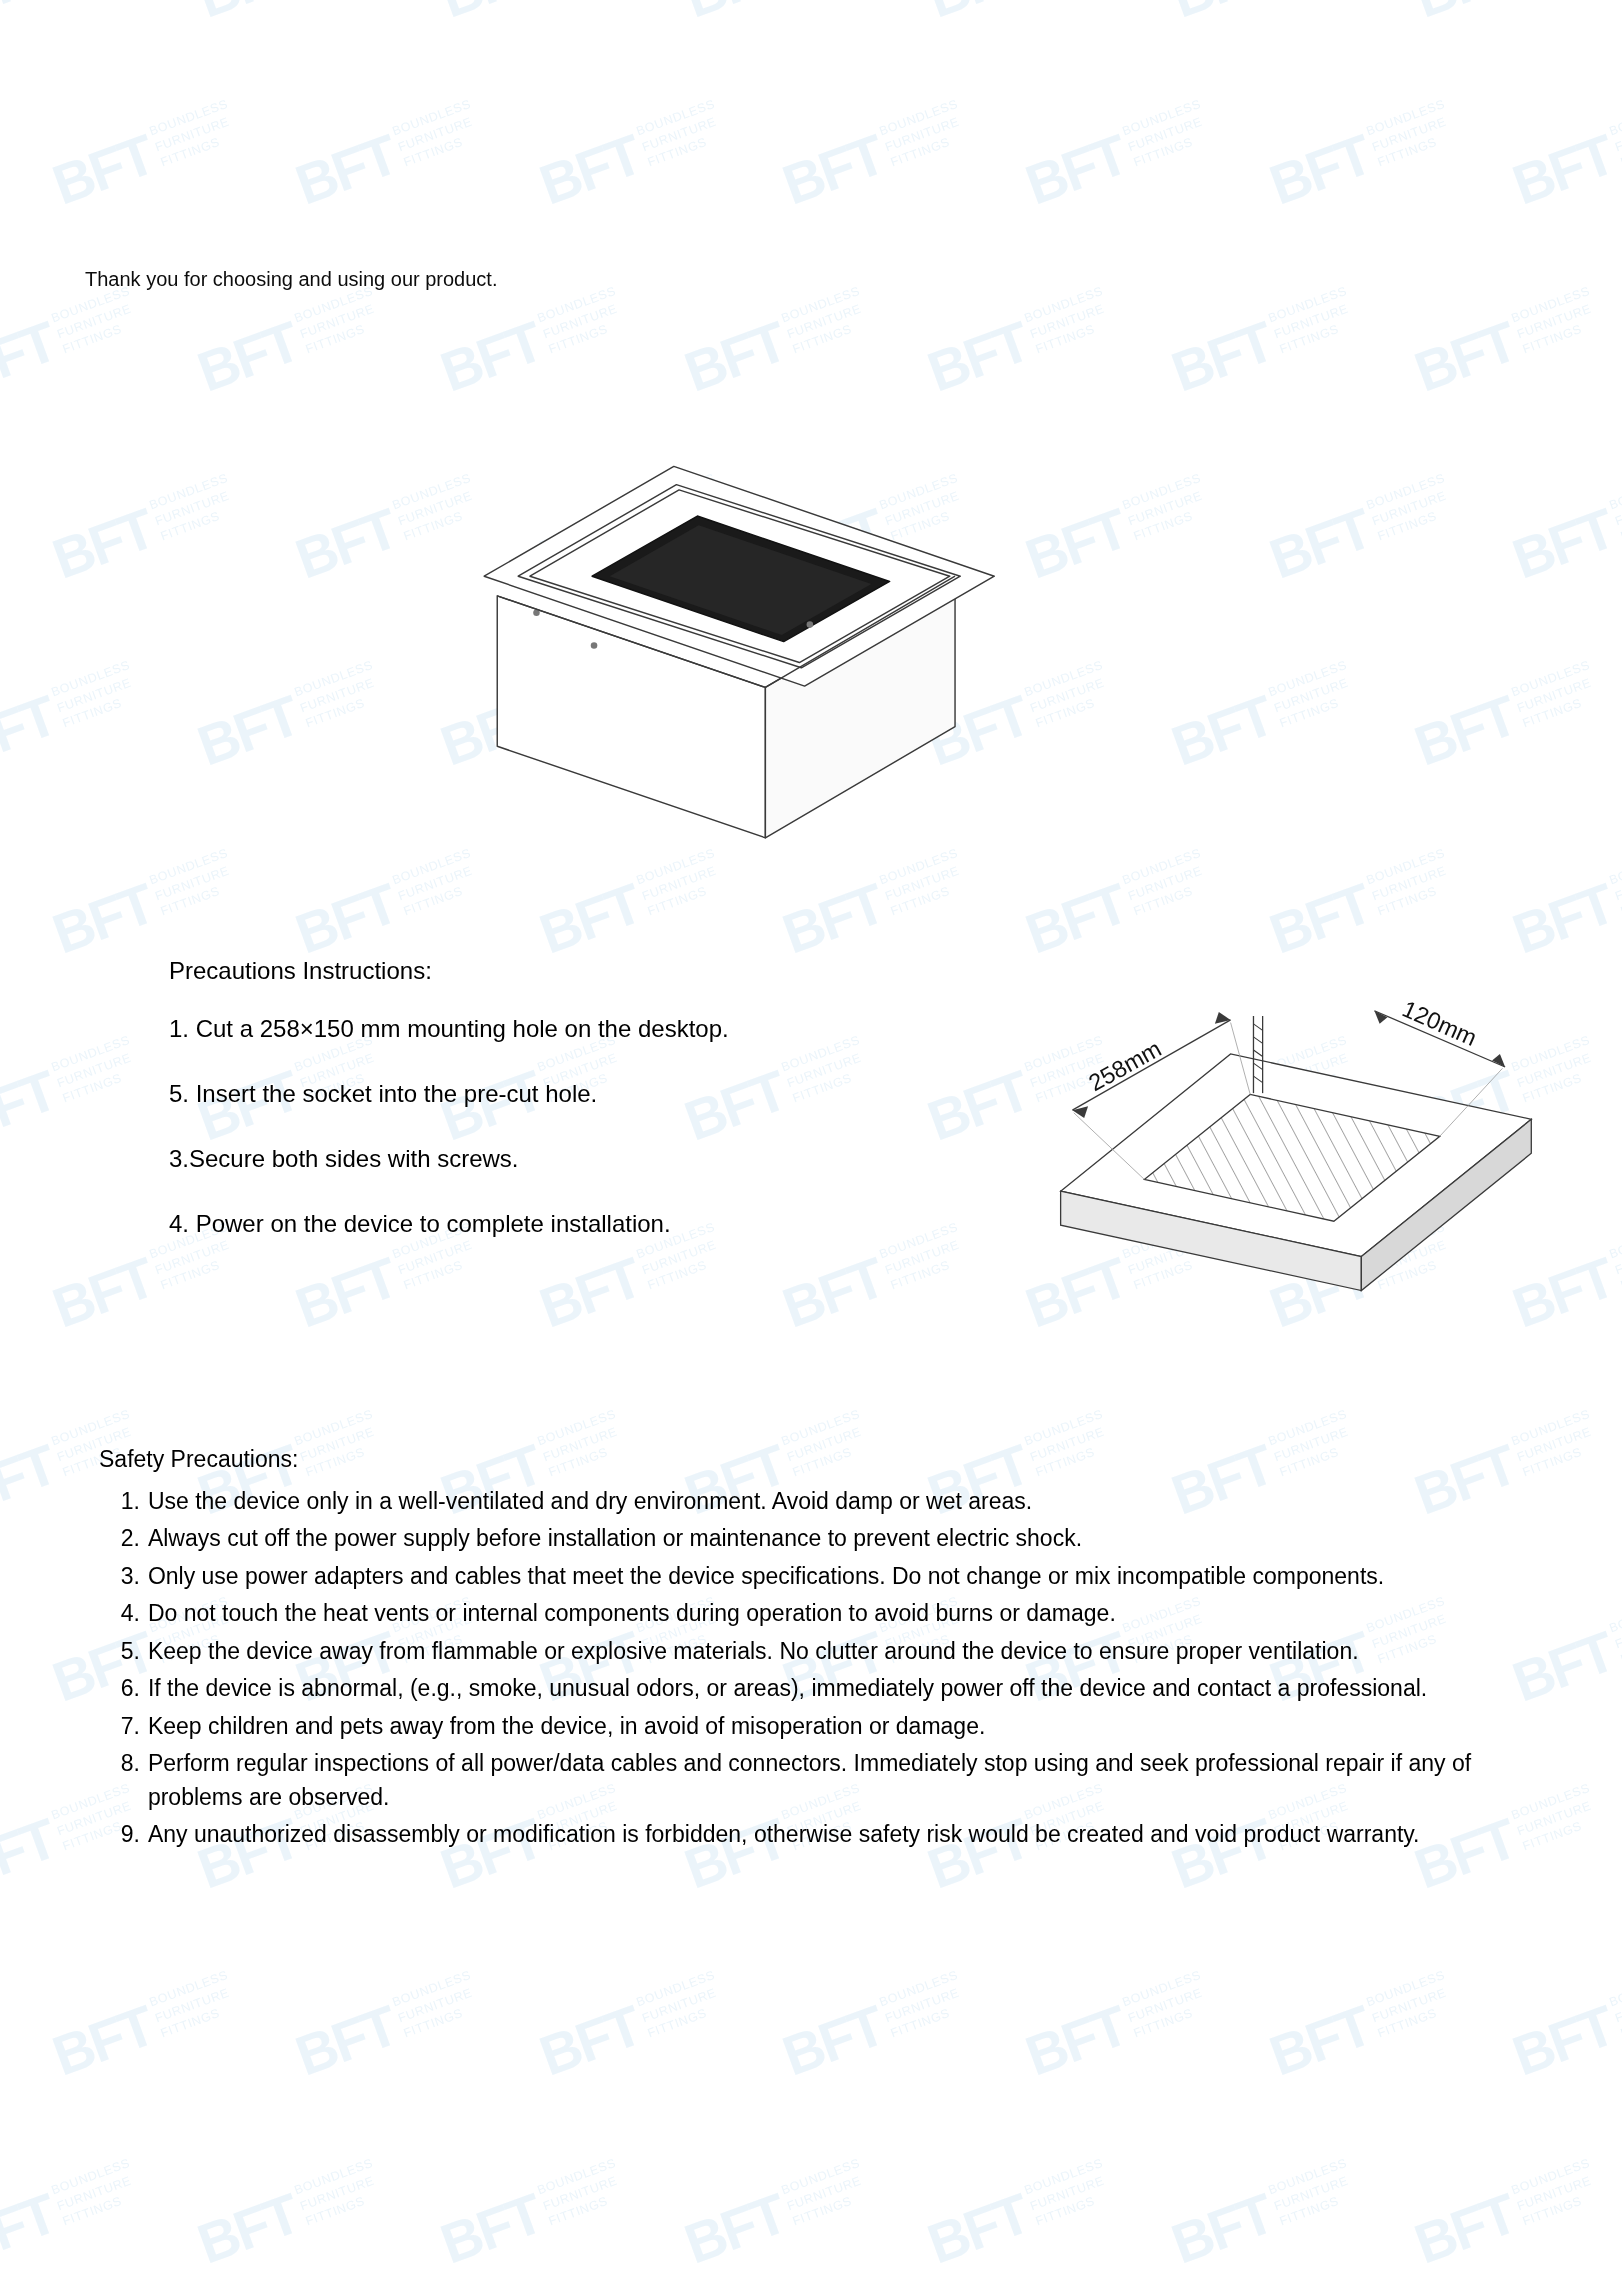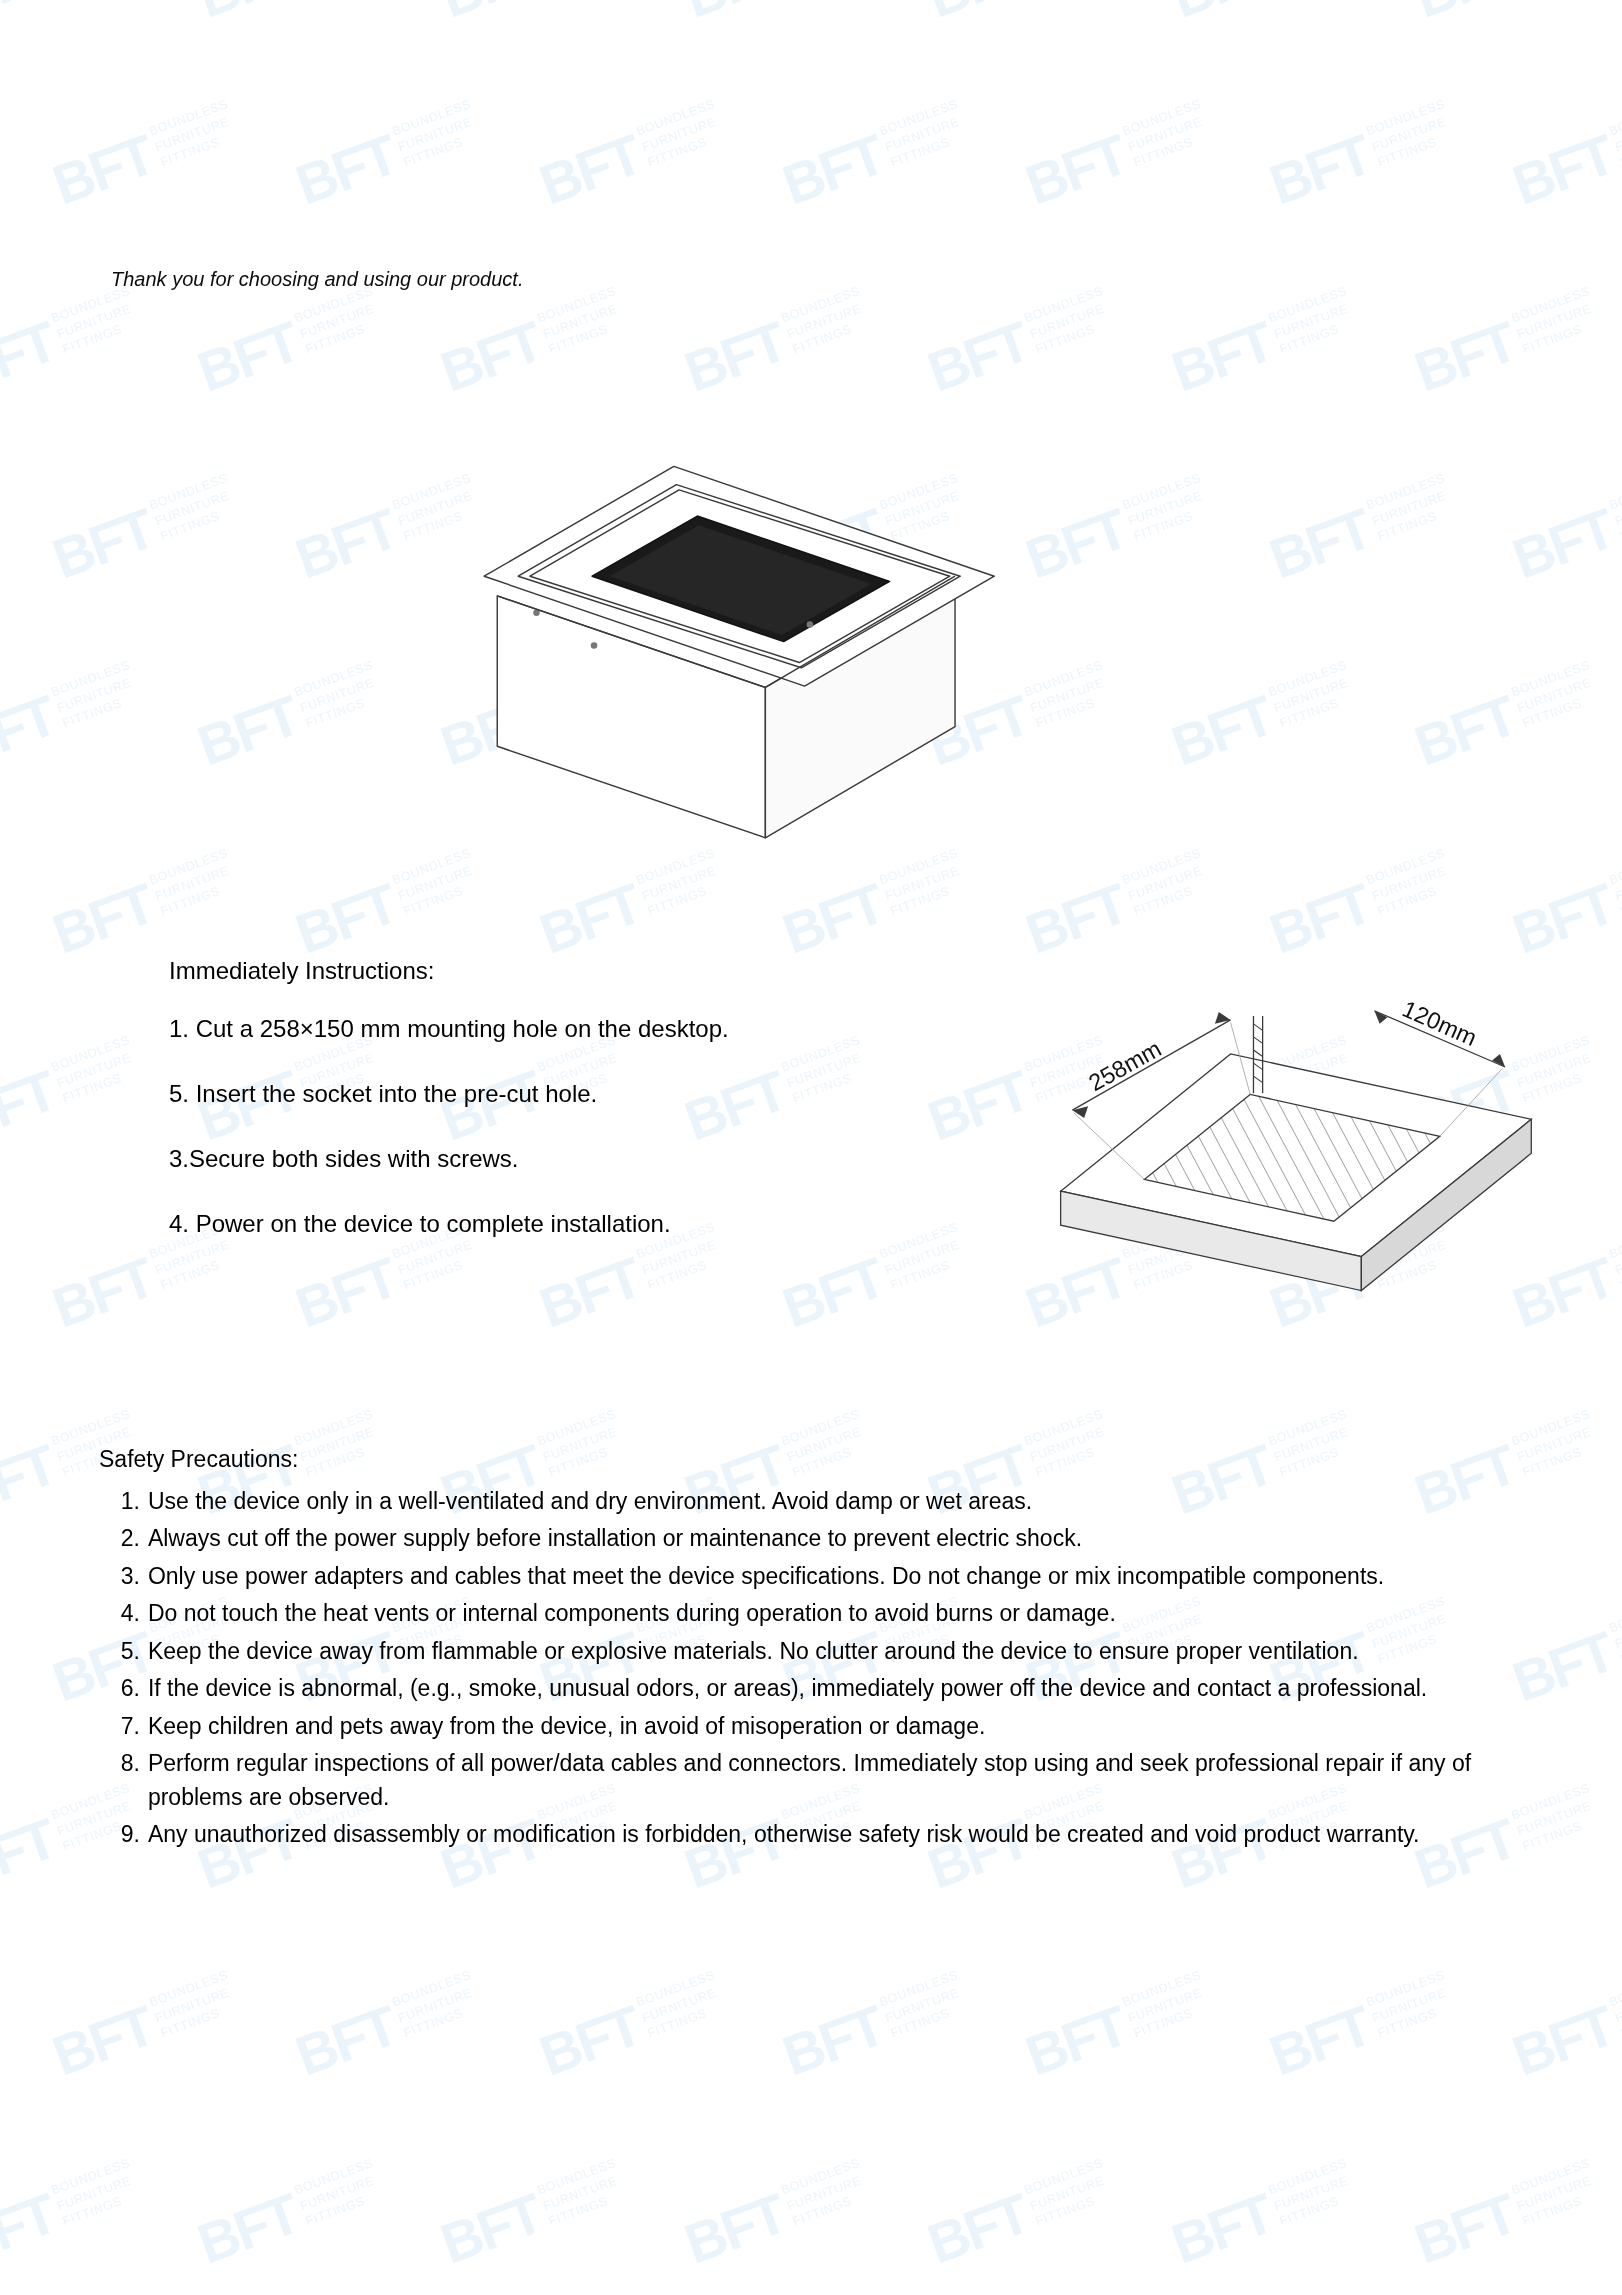--- a/index.html
+++ b/index.html
@@ -61,25 +61,24 @@
     position: absolute;
     left: 81px;
     top: 119px;
     font-size: 29px;
     letter-spacing: 0.2px;
     color: #0c0c0c;
   }
 
   #thanks-line {
     position: absolute;
-    left: 111px;
+    left: 85px;
     top: 268px;
     font-size: 20px;
     color: #0c0c0c;
-    font-style: italic;
   }
 
   
   #product-figure {
     position: absolute;
     left: 458px;
     top: 380px;
     width: 654px;
     height: 484px;
   }
@@ -266,21 +265,21 @@
         <circle cx="120" cy="356" r="5" fill="#777777" stroke="none"></circle>
         <circle cx="208" cy="406" r="5" fill="#777777" stroke="none"></circle>
         <circle cx="538" cy="374" r="5" fill="#777777" stroke="none"></circle>
 
         <path d="M 60 330 L 470 470 L 760 300" fill="none"></path>
       </g>
     </svg>
   </div>
 
   <div id="install-block">
-    <div id="install-heading">Immediately Instructions:</div>
+    <div id="install-heading">Precautions Instructions:</div>
     <div class="install-step">1. Cut a 258×150 mm mounting hole on the desktop.</div>
     <div class="install-step">5. Insert the socket into the pre-cut hole.</div>
     <div class="install-step">3.Secure both sides with screws.</div>
     <div class="install-step">4. Power on the device to complete installation.</div>
   </div>
 
   <div id="cutout-figure">
     <svg width="537" height="353" viewBox="0 0 820 540" xmlns="http://www.w3.org/2000/svg">
       <defs>
         <pattern id="hatch" width="22" height="22" patternUnits="userSpaceOnUse" patternTransform="rotate(-28)">

